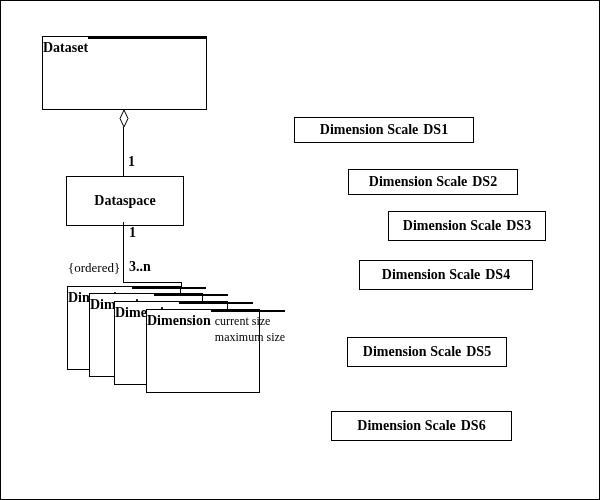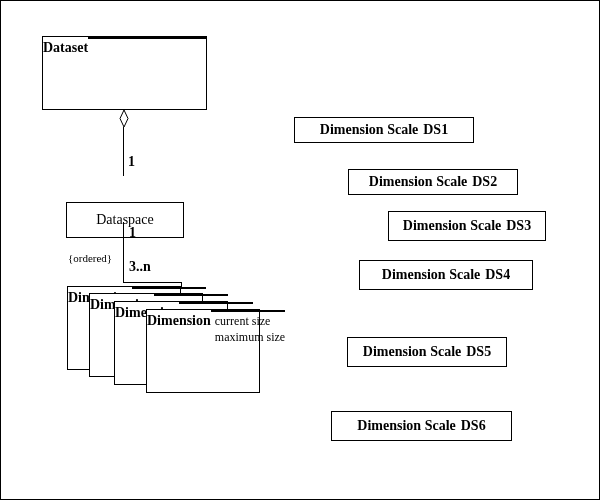--- a/index.html
+++ b/index.html
@@ -39,23 +39,23 @@
     box-sizing:border-box;
     font-size:12px;
     line-height:16px;
     padding:1px 0 0 4px;
     overflow:hidden;
     white-space:nowrap;
   }
 
   #dataset   { left:41px;  top:35px;  width:165px; height:74px; }
   #dataspace {
-    left:65px; top:175px; width:118px; height:36px;
+    left:65px; top:175px; width:118px; height:50px;
     justify-content:center; align-items:center;
-    font-weight:normal; font-size:14px;margin-top:26px;
+    font-weight:bold; font-size:14px;
   }
 
   #dim1 { left:66px;  top:285px; width:114px; height:84px; z-index:1; }
   #dim2 { left:88px;  top:292px; width:114px; height:84px; z-index:2; }
   #dim3 { left:113px; top:300px; width:114px; height:84px; z-index:3; }
   #dim4 { left:145px; top:308px; width:114px; height:84px; z-index:4; }
 
   
   .vline, .hline { position:absolute; background:#000; z-index:0; }
   .vline { width:1px; }
@@ -72,23 +72,23 @@
     font-weight:bold;
     font-size:14px;
     line-height:15px;
     z-index:5;
   }
   #mult-upper { left:127px; top:153px; }
   #mult-lower { left:128px; top:224px; }
   #mult-1n    { left:128px; top:258px; }
   .constraint {
     position:absolute;
-    font-size:11px;
+    font-size:13px;
     line-height:15px;
-    left:67px; top:250px;
+    left:67px; top:259px;
     z-index:5;
   }
 
   
   .ds {
     position:absolute;
     box-sizing:border-box;
     background:#fff;
     border:1px solid #000;
     display:flex; align-items:center; justify-content:center;

